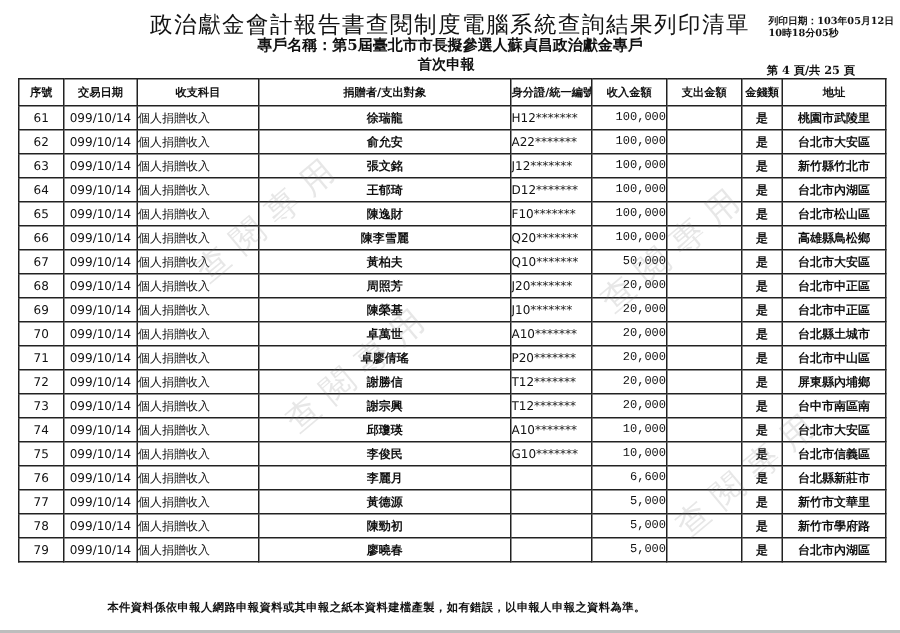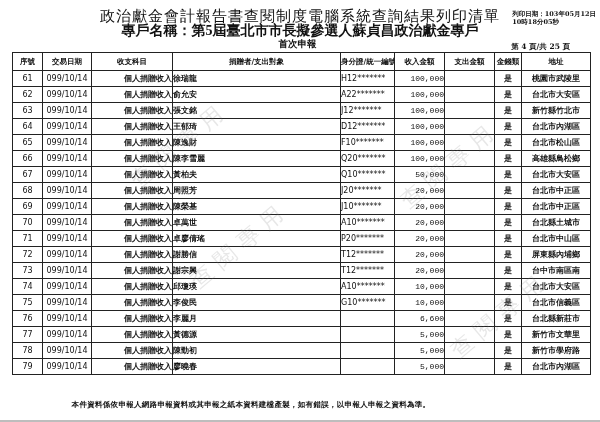--- a/index.html
+++ b/index.html
@@ -23,24 +23,23 @@
       font-size: 15px;
       font-weight: normal;
       letter-spacing: 1px;
       line-height: 18px;
     }
     .subtitle {
       position: absolute;
       left: 0; width: 600px;
       top: 25px;
       text-align: center;
-      font-size: 14px;
+      font-size: 10px;
       font-weight: bold;
       line-height: 12px;
-      font-family: Liberation Serif, serif;
     }
     .subtitle2 {
       position: absolute;
       left: 0; width: 595px;
       top: 38px;
       text-align: center;
       font-size: 9.5px;
       font-weight: bold;
       line-height: 12px;
     }
@@ -81,22 +80,22 @@
     }
     table.report th {
       height: 17px;
       line-height: 17px;
       font-weight: bold;
       font-size: 7.5px;
       text-align: center;
     }
     td.c-seq { text-align: center; font-family: "DejaVu Sans", sans-serif; font-size: 7px; }
     td.c-date { text-align: center; font-family: "DejaVu Sans", sans-serif; font-size: 7px; }
-    td.c-cat { text-align: right; padding-left: 12px; font-weight: bold; font-size: 7.5px; }
-    td.c-name { text-align: left; padding-left: 8px; font-weight: bold; font-size: 7.5px; }
+    td.c-cat { text-align: left; padding-left: 12px; font-weight: normal; font-size: 7.5px; }
+    td.c-name { text-align: center; padding-left: 8px; font-weight: bold; font-size: 7.5px; }
     td.c-id { text-align: left; padding-left: 6px; font-family: "DejaVu Sans", sans-serif; font-size: 5.5px; }
     td.c-in { text-align: right; padding-right: 2px; font-family: Liberation Mono, monospace; font-size: 7px; }
     td.c-out { text-align: right; padding-right: 2px; }
     td.c-cash { text-align: center; font-weight: bold; font-size: 7.5px; }
     td.c-addr { text-align: center; font-weight: bold; font-size: 7.5px; }
     .footer-note {
       position: absolute;
       left: 0; width: 502px;
       top: 400px;
       text-align: center;

